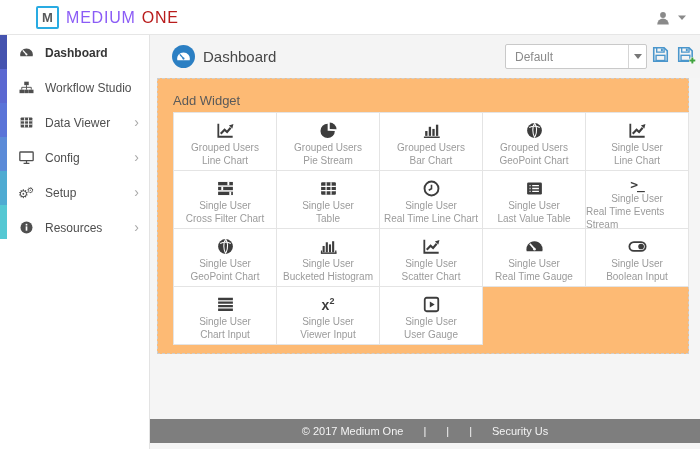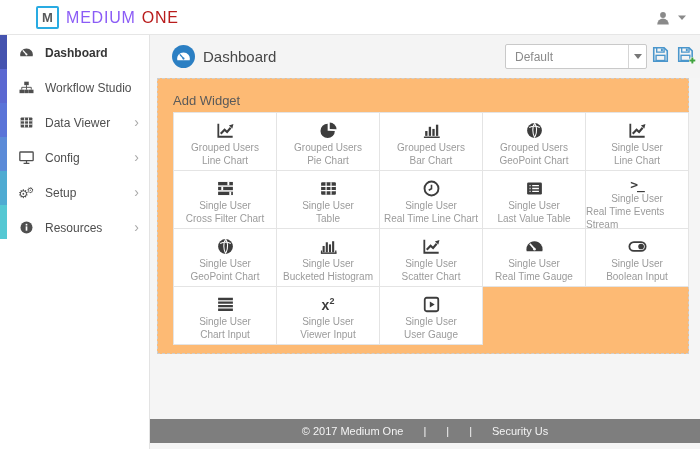--- a/index.html
+++ b/index.html
@@ -232,21 +232,21 @@
           <div class="card-line">Line Chart</div>
         </div>
         <div class="card">
           <div class="card-icon">
             <svg viewBox="0 0 18 18">
               <path d="M8.2 2.6A6.8 6.8 0 1 0 15 9.4l-6.8-.2z" fill="currentColor"></path>
               <path d="M10.2 1.4a6.8 6.8 0 0 1 6.4 6.4l-6.4-.2z" fill="currentColor"></path>
             </svg>
           </div>
           <div class="card-line">Grouped Users</div>
-          <div class="card-line">Pie Chart</div>
+          <div class="card-line">Pie Stream</div>
         </div>
         <div class="card">
           <div class="card-icon">
             <svg viewBox="0 0 18 18">
               <rect x="3" y="9.5" width="2.2" height="4.6" fill="currentColor"></rect>
               <rect x="6.4" y="5.5" width="2.2" height="8.6" fill="currentColor"></rect>
               <rect x="9.8" y="7.5" width="2.2" height="6.6" fill="currentColor"></rect>
               <rect x="13.2" y="3.5" width="2.2" height="10.6" fill="currentColor"></rect>
               <path d="M1.8 15.4h15" stroke="currentColor" stroke-width="1.4"></path>
             </svg>

